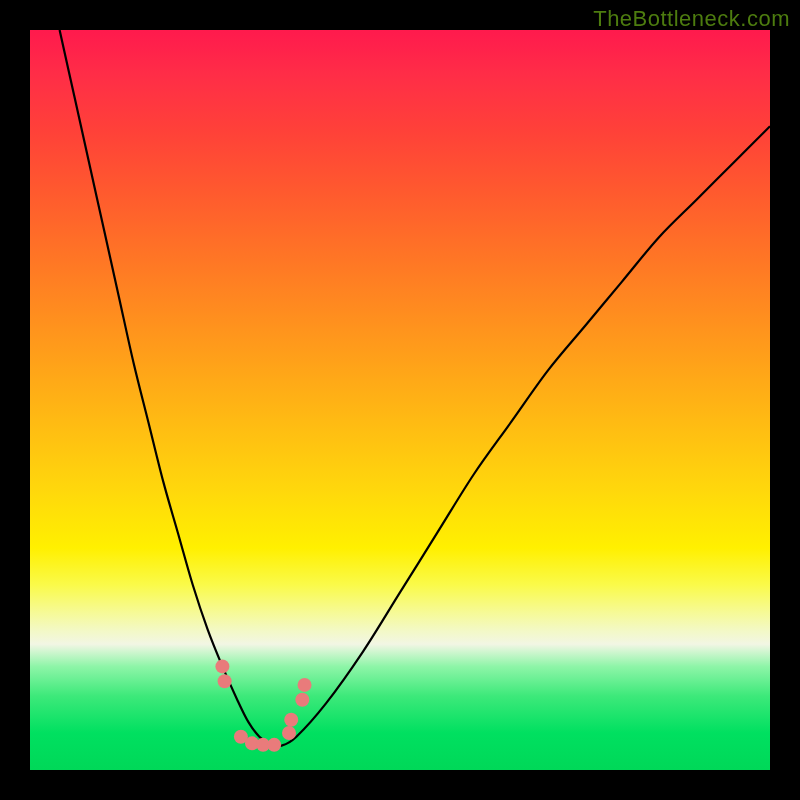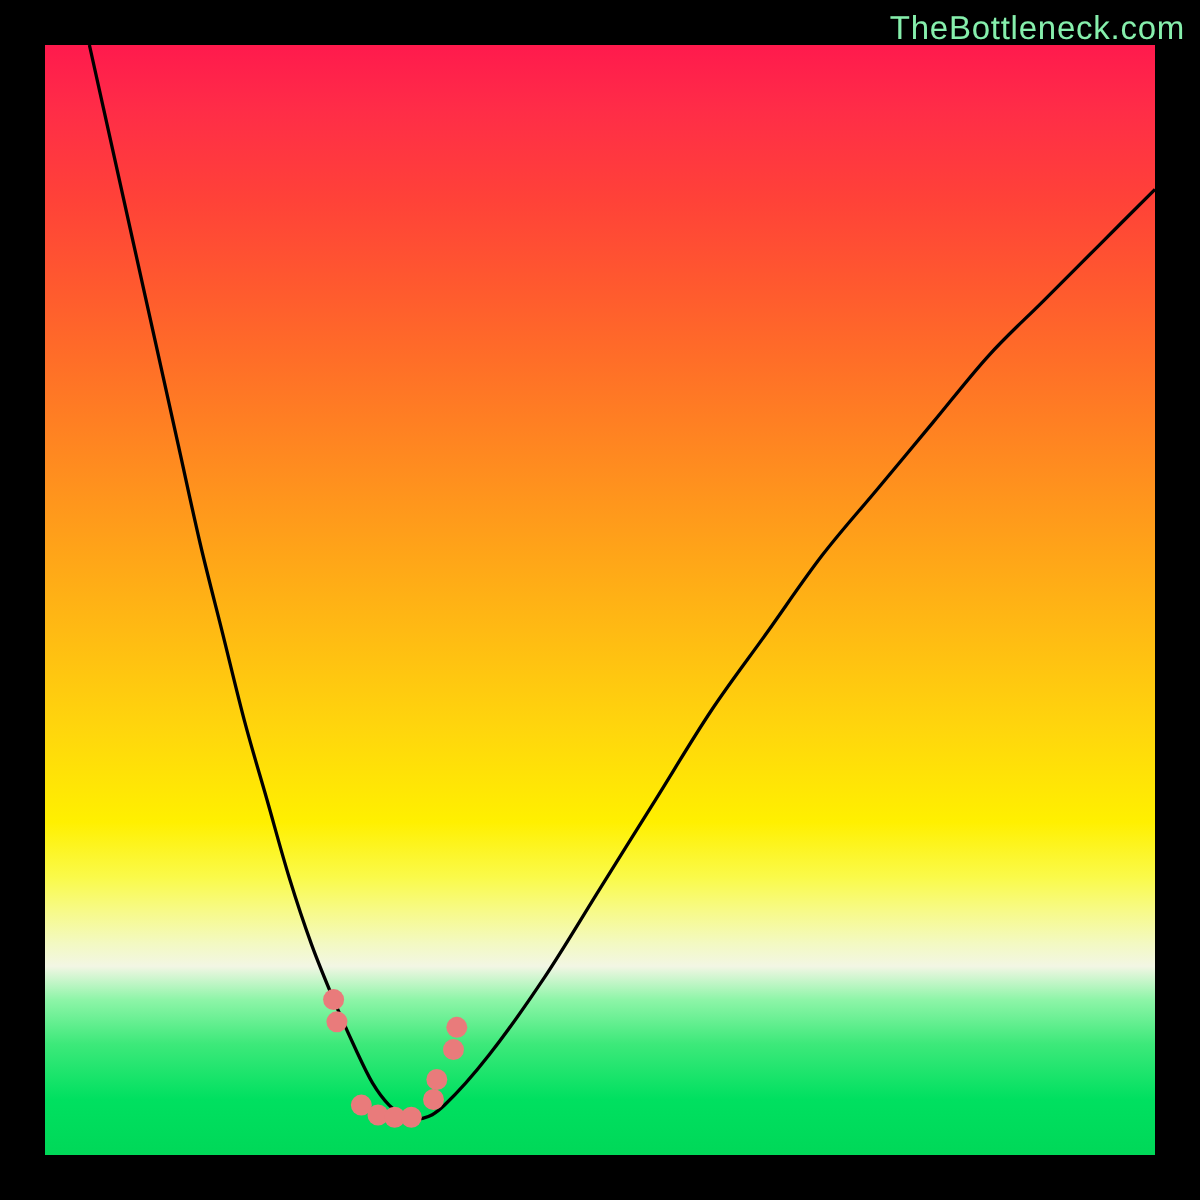--- a/index.html
+++ b/index.html
@@ -40,21 +40,21 @@
       #8ef5a8 86%,
       #3de97a 90%,
       #00e060 95%,
       #00d858 100%
     );
   }
   .watermark {
     position: absolute;
     top: 6px;
     right: 10px;
-    color: #86efac;
+    color: #4d7c0f;
     font-size: 22px;
     letter-spacing: 0.5px;
     user-select: none;
   }
   svg.curve {
     position: absolute;
     left: 0;
     top: 0;
     width: 740px;
     height: 740px;

